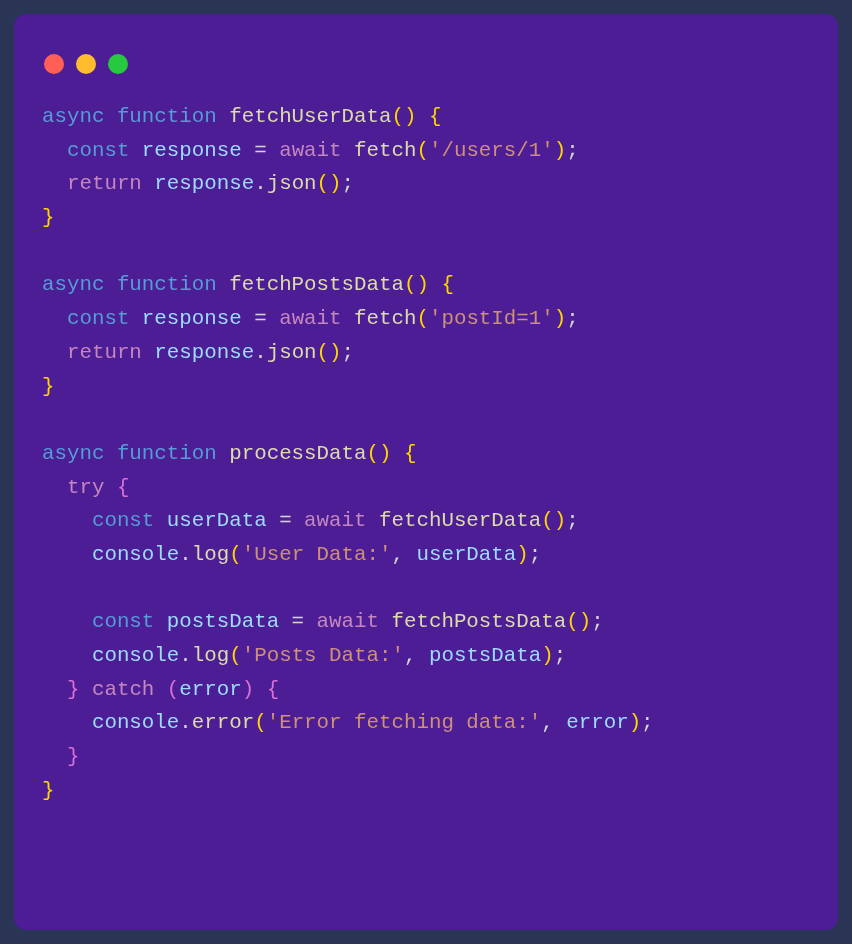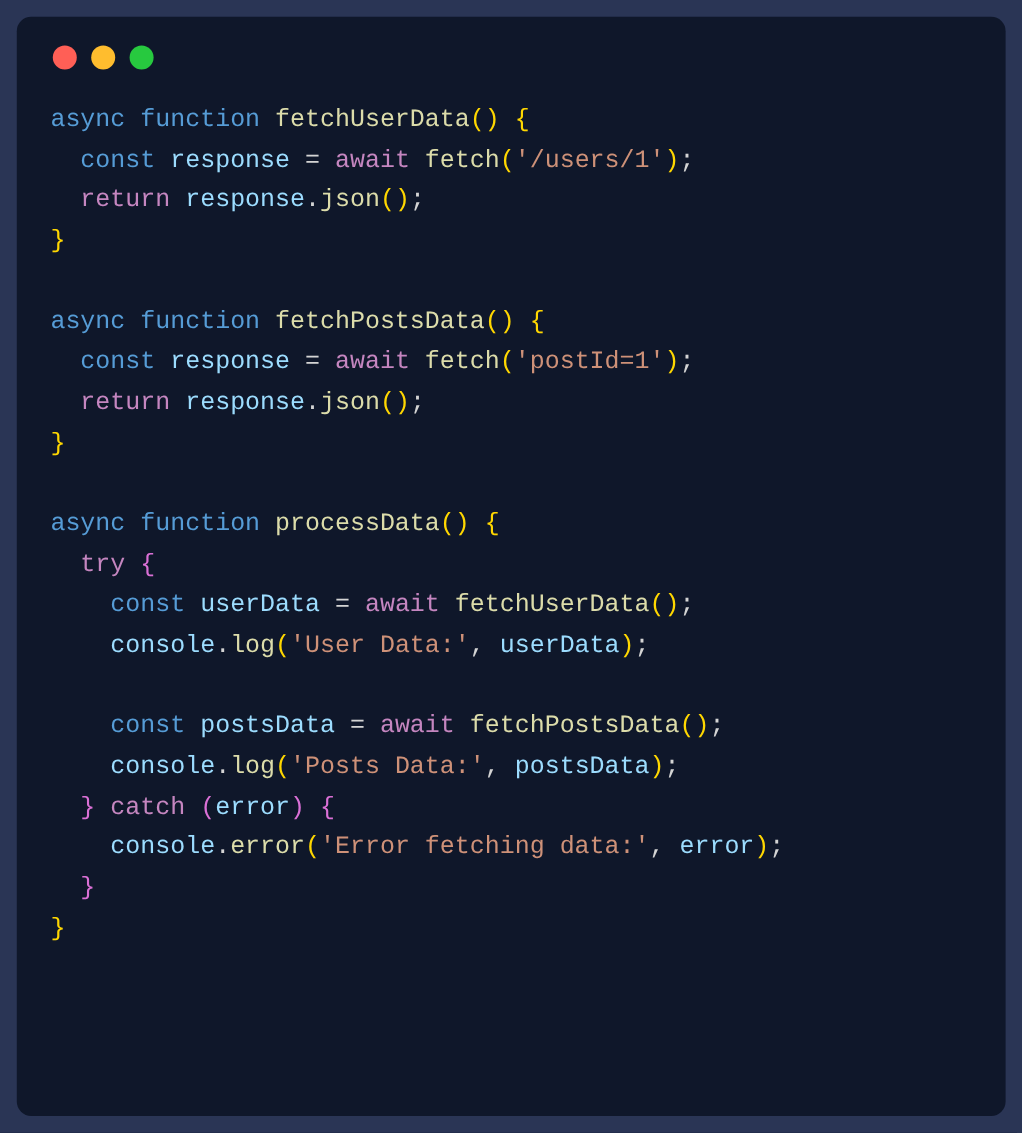--- a/index.html
+++ b/index.html
@@ -8,25 +8,25 @@
       box-sizing: border-box;
     }
     body {
       background: #2a3555;
       width: 852px;
       height: 944px;
       padding: 14px;
       font-family: 'Menlo', 'Monaco', 'Consolas', 'Courier New', monospace;
     }
     .code-window {
-      background: #0f172a;
+      background: #4c1d95;
       border-radius: 12px;
       width: 100%;
       height: 100%;
-      padding: 24px 28px;
+      padding: 40px 28px;
       overflow: hidden;
     }
     .traffic-lights {
       display: flex;
       gap: 12px;
       margin-bottom: 26px;
       padding-left: 2px;
     }
     .traffic-light {
       width: 20px;

